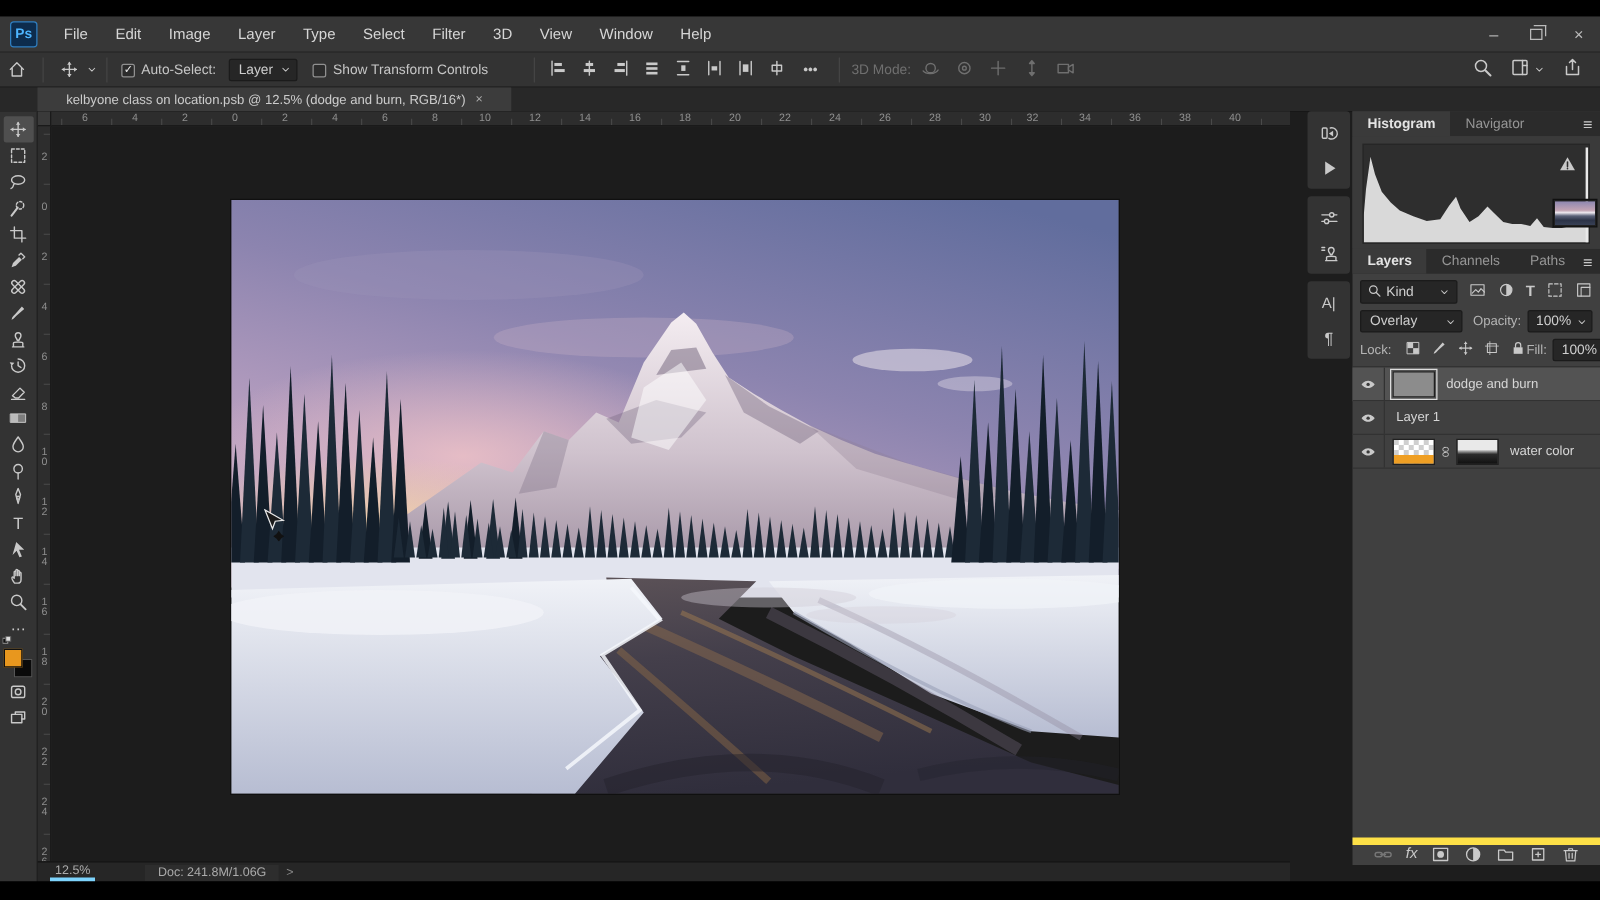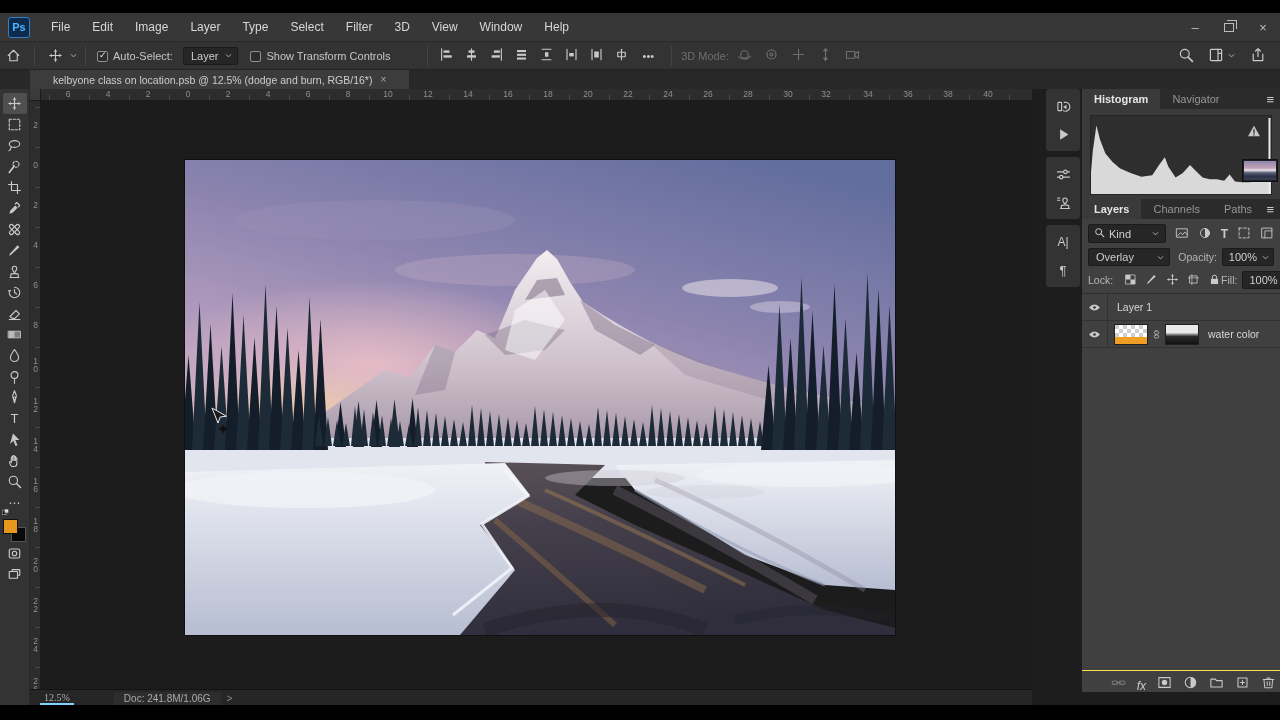--- a/index.html
+++ b/index.html
@@ -79,21 +79,21 @@
   .v-ruler span { position:absolute; left:1px; width:9px; line-height:8px; text-align:center;
                   transform:translateY(-50%); word-break:break-all; }
   .ruler-corner { position:absolute; left:0; top:0; width:11px; height:12px; background:#3a3a3a;
                   border-right:1px solid #1a1a1a; border-bottom:1px solid #1a1a1a;}
   .photo { position:absolute; left:155px; top:71px; width:710px; height:475px; box-shadow:0 0 0 1px #101010; }
   .photo svg { display:block; }
   .cursor { position:absolute; left:178px; top:318px; width:24px; height:26px; z-index:5; }
 
   .statusbar { position:absolute; left:0; bottom:0; width:100%; height:17px; background:#262626;
                border-top:1px solid #131313; display:flex; align-items:center; font-size:10px; color:#ababab; }
-  .statusbar .zoomfield { margin-left:10px; padding:0 4px; border-bottom:2px solid #7dd3fc;font-family:Liberation Serif, serif; }
+  .statusbar .zoomfield { margin-left:10px; padding:0 4px; border-bottom:4px solid #7dd3fc; }
   .statusbar .docinfo { margin-left:40px; background:#2d2d2d; padding:1px 10px; }
   .statusbar .arrow { margin-left:6px; color:#8a8a8a; }
 
   
   .rightcol { width:248px; position:relative; background:#1d1d1d; flex:none; }
   .dock { position:absolute; left:14px; top:0; width:34px; display:flex; flex-direction:column; }
   .dock-group { background:#333; border-radius:3px; margin-bottom:6px; padding:3px 0; }
   .dock-item { height:28px; display:flex; align-items:center; justify-content:center; }
 
   .panels { position:absolute; left:50px; top:0; right:0; bottom:14px; display:flex; flex-direction:column;
@@ -132,22 +132,22 @@
   .thumb.orange { background:#ef9f24; }
   .thumb.orange-checker { background:
       linear-gradient(0deg, #ef9f24 0 38%, transparent 38%),
       repeating-conic-gradient(#fff 0 25%, #cfcfcf 0 50%); background-size:100% 100%, 8px 8px; }
   .thumb.mask-light { background:linear-gradient(180deg,#e9e9e9 0 40%,#9a9a9a 48%,#2c2c2c 60%,#111 100%); margin-left:4px;}
   .thumb.mask-dark { background:linear-gradient(180deg,#3a3a3a 0 30%,#151515 60%,#000 100%); margin-left:4px;}
   .link-cell { width:10px; margin-left:3px; display:flex; justify-content:center; flex:none;}
   .layer-name { margin-left:9px; color:#d6d6d6; font-size:10.5px; white-space:nowrap; }
 
   .panel-spacer { flex:1; }
-  .panel-bottom { height:22px; flex:none; border-top:1px solid #fde047; display:flex; align-items:flex-end;
-                  justify-content:flex-end; gap:11px; padding:0 4px; }
+  .panel-bottom { height:22px; flex:none; border-top:6px solid #fde047; display:flex; align-items:flex-start;
+                  justify-content:flex-end; gap:11px; padding:0 16px; }
   .edge-dot { position:absolute; right:6px; top:134px; width:6px; height:6px; border-radius:50%;
               background:#e6e6e6; }
 </style>
 </head>
 <body>
 
 <div class="app">
   <div class="bar-black-top"></div>
 
   <div class="menubar">
@@ -799,20 +799,30 @@
               </span>
             <span class="small-label" style="margin-left:auto;">Fill:</span>
             <span class="pct-field">
               <span>100%</span>
 
             </span>
           </div>
         </div>
 
         <div class="layer-list" id="layer-list">
+            <div class="layer-row selected">
+              <div class="eye-cell">
+                <svg viewBox="0 0 20 20" width="13" height="13" fill="none" stroke="#c9c9c9" stroke-width="1" stroke-linecap="round" stroke-linejoin="round">
+                  <path d="M2 10s3-4.5 8-4.5S18 10 18 10s-3 4.5-8 4.5S2 10 2 10z" fill="#c9c9c9" stroke="none"></path>
+                  <circle cx="10" cy="10" r="2.1" fill="#3a3a3a" stroke="none"></circle>
+                </svg>
+              </div>
+              <div class="thumb gray sel"></div>
+              <span class="layer-name">dodge and burn</span>
+            </div>
             <div class="layer-row">
               <div class="eye-cell">
                 <svg viewBox="0 0 20 20" width="13" height="13" fill="none" stroke="#c9c9c9" stroke-width="1" stroke-linecap="round" stroke-linejoin="round">
                   <path d="M2 10s3-4.5 8-4.5S18 10 18 10s-3 4.5-8 4.5S2 10 2 10z" fill="#c9c9c9" stroke="none"></path>
                   <circle cx="10" cy="10" r="2.1" fill="#3a3a3a" stroke="none"></circle>
                 </svg>
               </div>
               <div class="thumb photo"></div>
               <span class="layer-name">Layer 1</span>
             </div>

